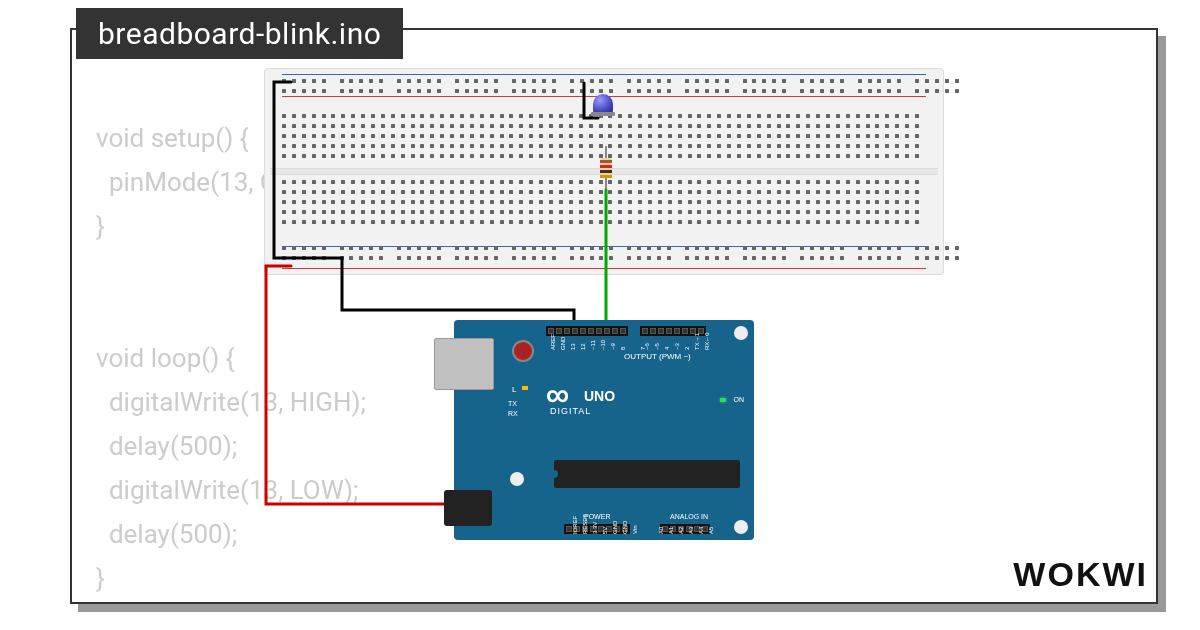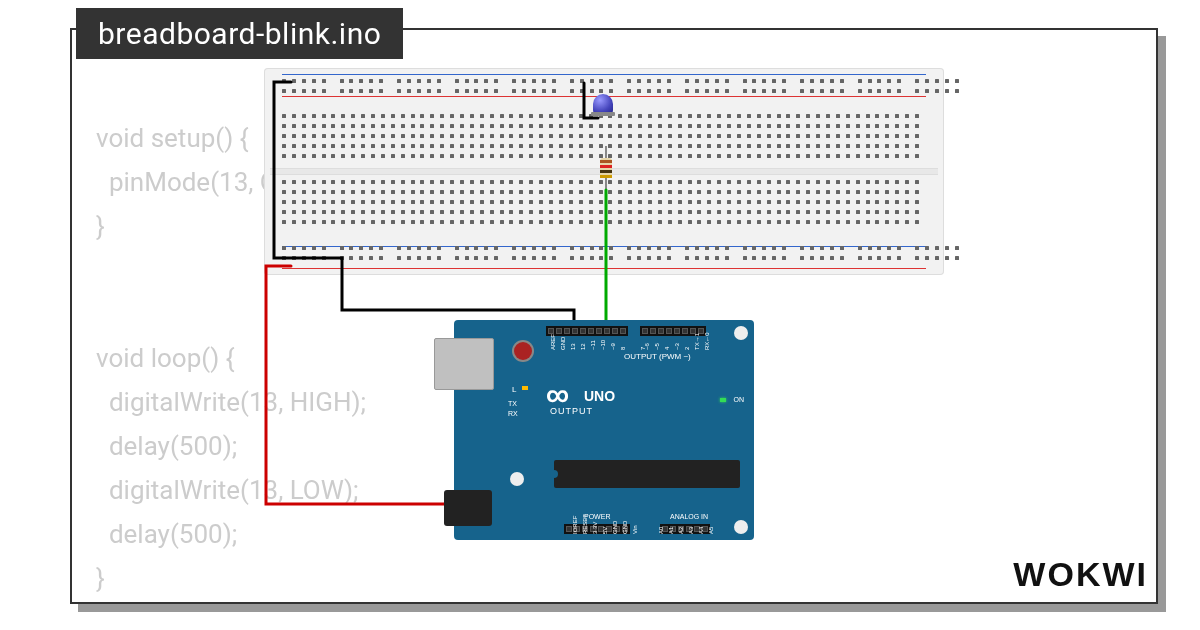--- a/index.html
+++ b/index.html
@@ -1277,21 +1277,21 @@
         <div class="ard-pin"></div>
         <div class="ard-pin"></div>
         <div class="ard-pin"></div>
         <div class="ard-pin"></div>
         <div class="ard-pin"></div>
         <div class="ard-pin"></div>
       </div>
 
     <div class="ard-infinity">∞</div>
     <div class="ard-text" style="top:68px;left:130px;font-size:14px;font-weight:bold;">UNO</div>
-    <div class="ard-text" style="top:86px;left:96px;font-size:9px;letter-spacing:1px;">OUTPUT</div>
+    <div class="ard-text" style="top:86px;left:96px;font-size:9px;letter-spacing:1px;">DIGITAL</div>
     <div class="ard-text" style="top:32px;left:170px;font-size:8px;">OUTPUT (PWM ~)</div>
     <div class="ard-text" style="bottom:20px;left:130px;font-size:7px;">POWER</div>
     <div class="ard-text" style="bottom:20px;left:216px;font-size:7px;">ANALOG IN</div>
 
     <div class="ard-text" style="top:65px;left:58px;font-size:8px;">L</div>
     <div class="ard-text" style="top:80px;left:54px;font-size:7px;">TX</div>
     <div class="ard-text" style="top:90px;left:54px;font-size:7px;">RX</div>
     <div class="ard-text" style="top:76px;right:10px;font-size:7px;">ON</div>
     <div class="ard-led-ind" style="top:78px;right:28px;"></div>
     <div style="position:absolute;top:66px;left:68px;width:6px;height:4px;background:#fb0;"></div>

